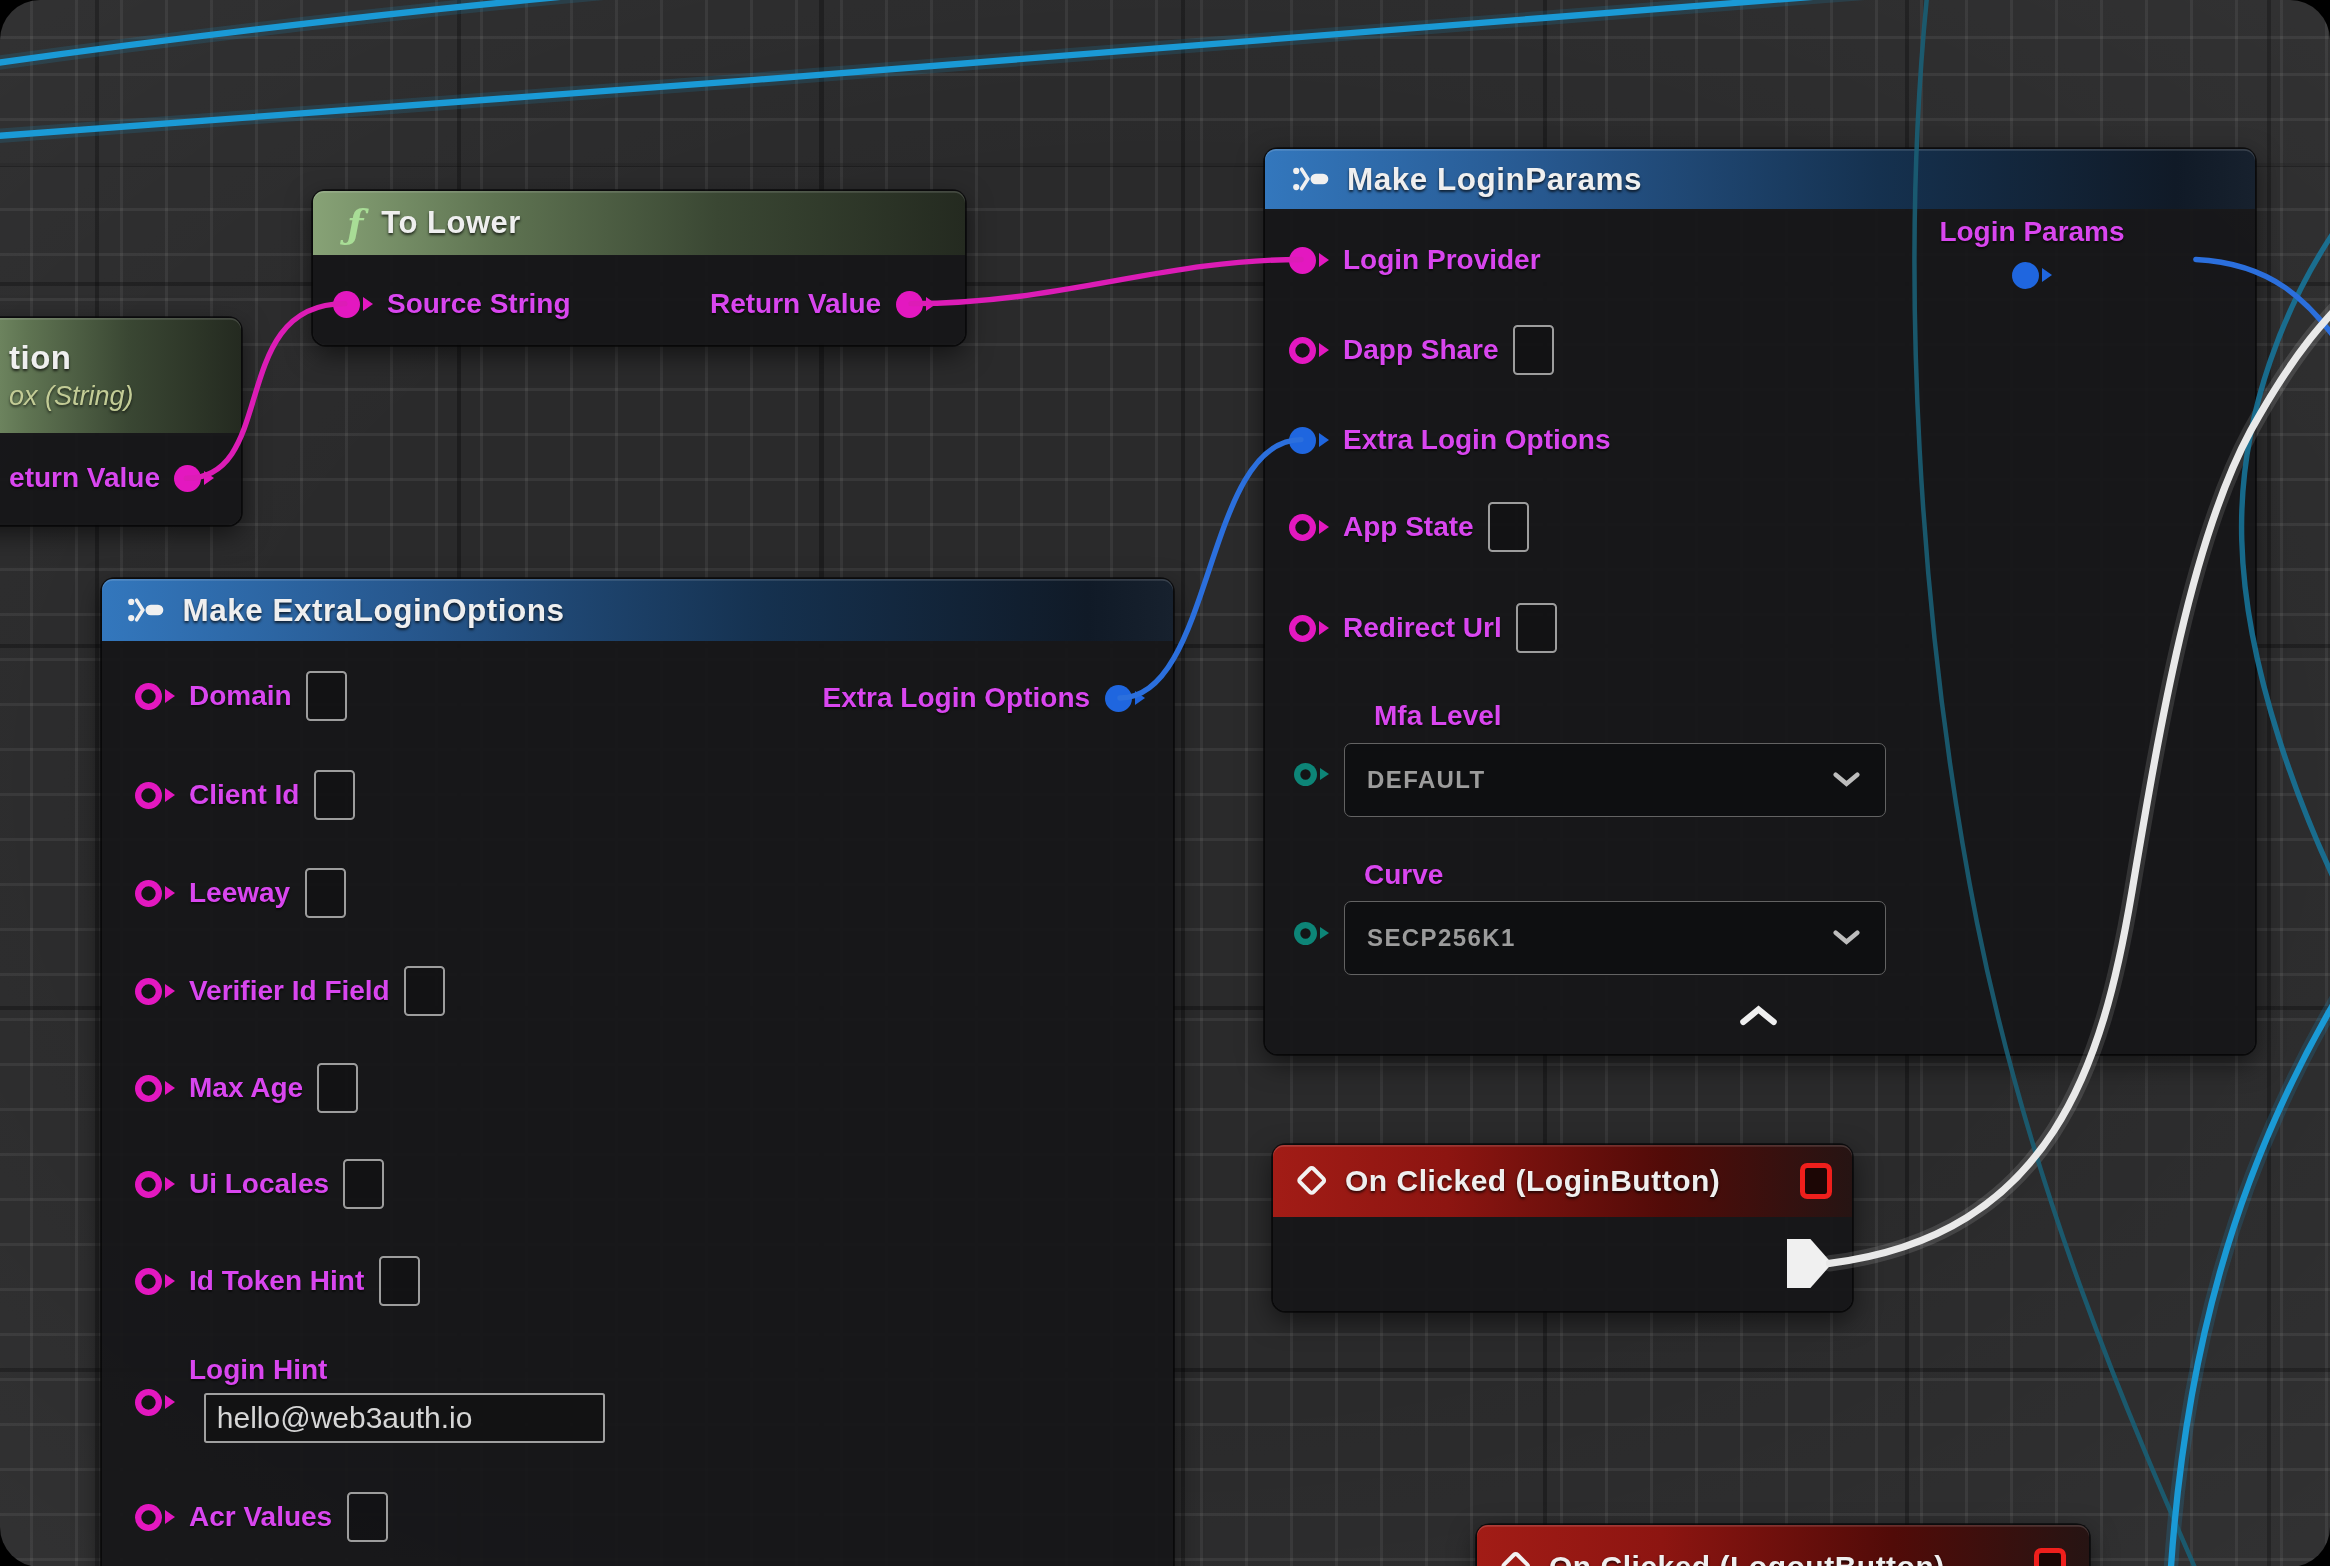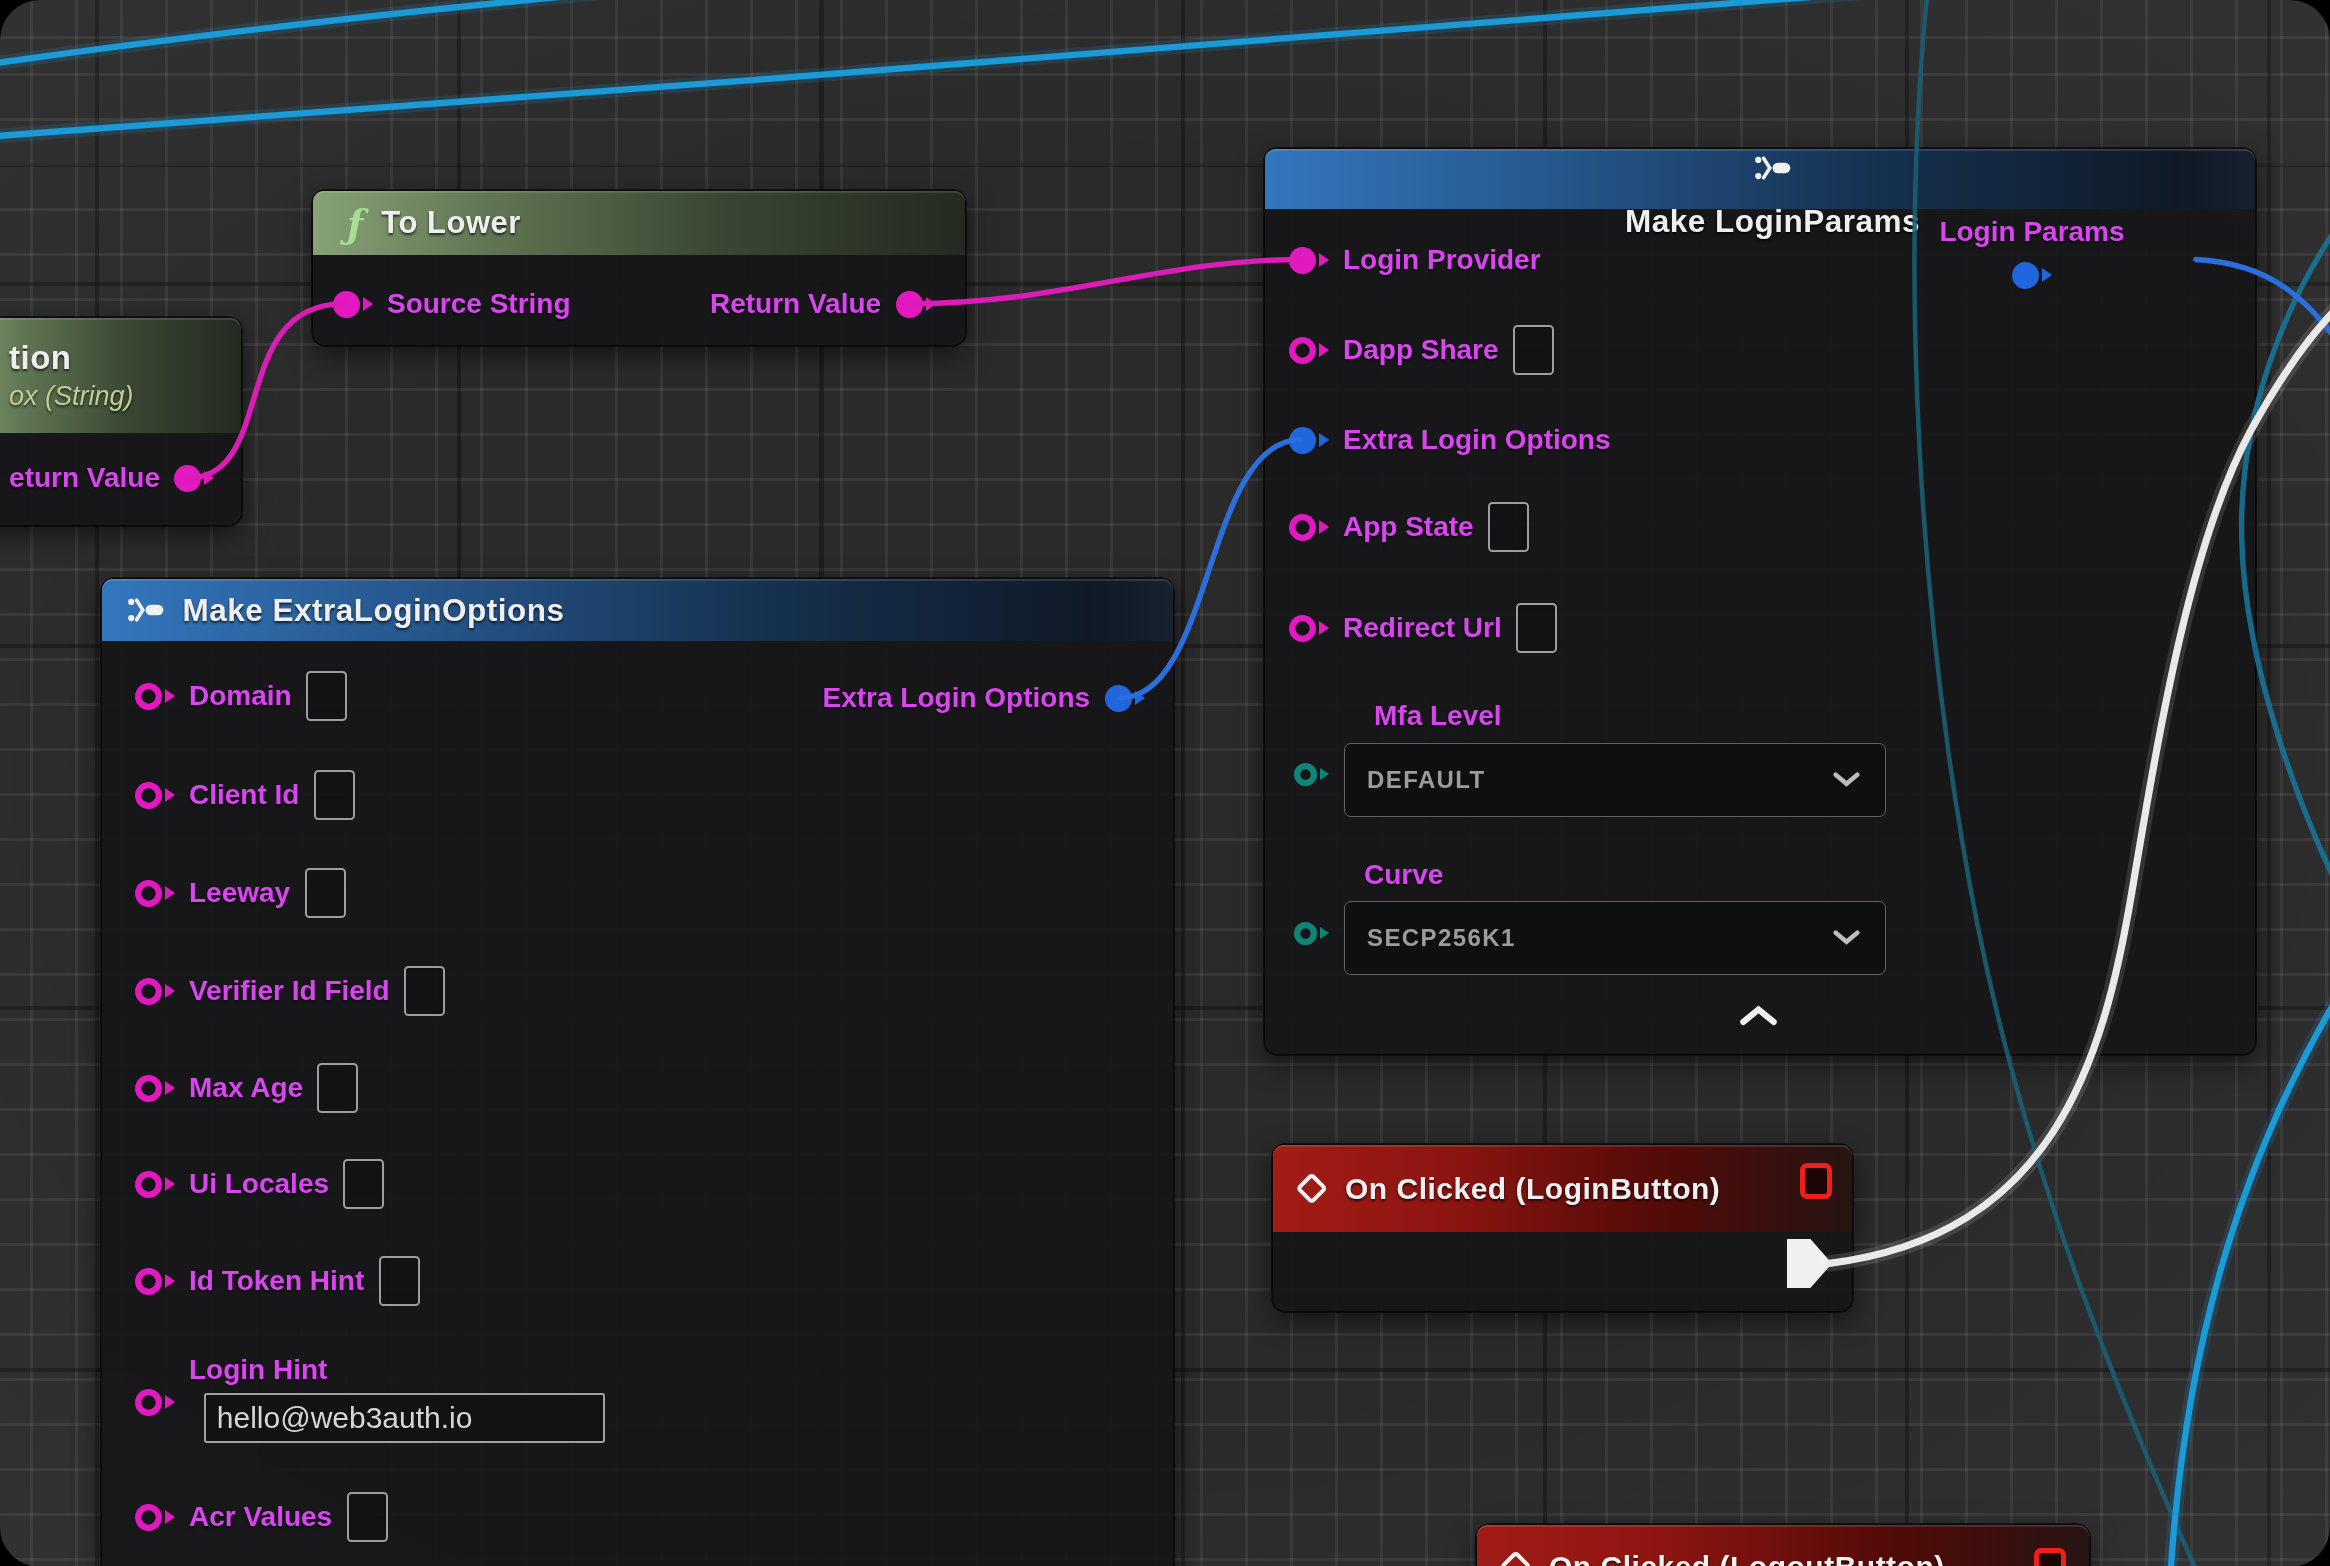--- a/index.html
+++ b/index.html
@@ -163,21 +163,21 @@
     </div>
 
     <div class="row" style="left:33px;top:909px;">
       <span class="pin in hollow str"></span>
       <span class="plabel" style="margin-left:12.6px;">Acr Values</span>
       <span class="vbox"></span>
     </div>
   </div>
 
   <div class="node" style="left:1265px;top:149px;width:990px;height:905px;">
-    <div class="hdr hdr-blue" style="height:60px;padding-left:25px;gap:16px;flex-direction:column;">
+    <div class="hdr hdr-blue" style="height:60px;padding-left:25px;gap:16px;">
       <svg class="mk-icon" width="41" height="38" viewBox="0 0 46 42">
         <circle cx="7" cy="12" r="3.5" fill="#f0f0f0"></circle>
             <circle cx="7" cy="30" r="3.5" fill="#f0f0f0"></circle>
         <path d="M13 10 L20 21 L13 32" stroke="#f0f0f0" stroke-width="4" fill="none" stroke-linecap="round"></path>
         <rect x="23" y="15" width="20" height="12" rx="6" fill="#f0f0f0"></rect>
       </svg>
       <span class="ttl" style="font-size:31.5px;">Make LoginParams</span>
     </div>
 
     <div class="row" style="left:24px;top:82px;">
@@ -229,21 +229,21 @@
         <path d="M3 3 L15 13 L27 3" stroke="#bdbdbd" stroke-width="5" fill="none" stroke-linecap="round"></path>
       </svg>
     </div>
 
     <svg class="chev-up" style="left:473px;top:855px;" width="41" height="23.4" viewBox="0 0 46 26">
       <path d="M6 20 L23 6 L40 20" stroke="#efefef" stroke-width="7" fill="none" stroke-linecap="round"></path>
     </svg>
   </div>
 
   <div class="node" style="left:1273px;top:1145px;width:579px;height:166px;">
-    <div class="hdr hdr-red" style="height:87px;padding-left:27px;gap:21.6px;">
+    <div class="hdr hdr-red" style="height:72px;padding-left:27px;gap:21.6px;">
       <span class="diamond"></span>
       <span class="ttl" style="font-size:30px;">On Clicked (LoginButton)</span>
     </div>
     <span class="bindbox" style="right:20px;top:18px;"></span>
     <div class="execpin" style="right:20px;top:94px;"></div>
   </div>
 
   <div class="node" style="left:1477px;top:1525px;width:612px;height:108px;">
     <div class="hdr hdr-red" style="height:83px;padding-left:27px;gap:21.6px;">
       <span class="diamond"></span>

